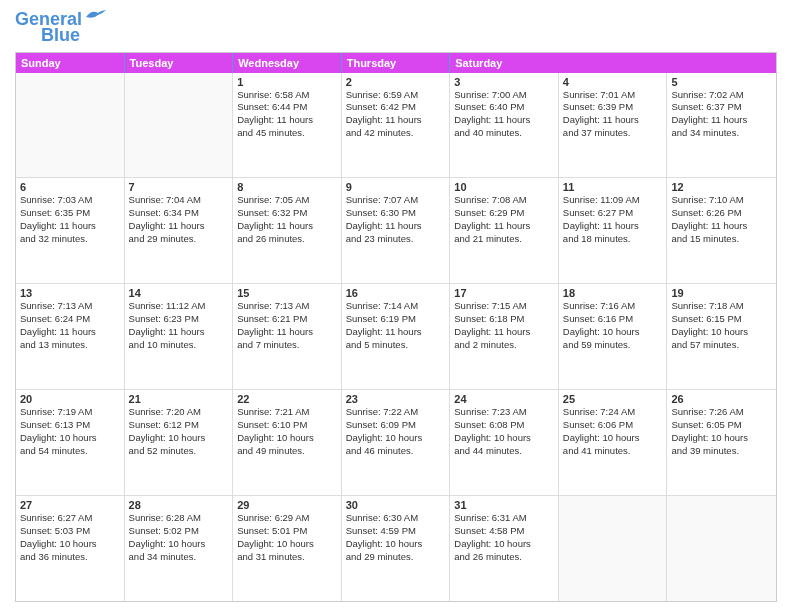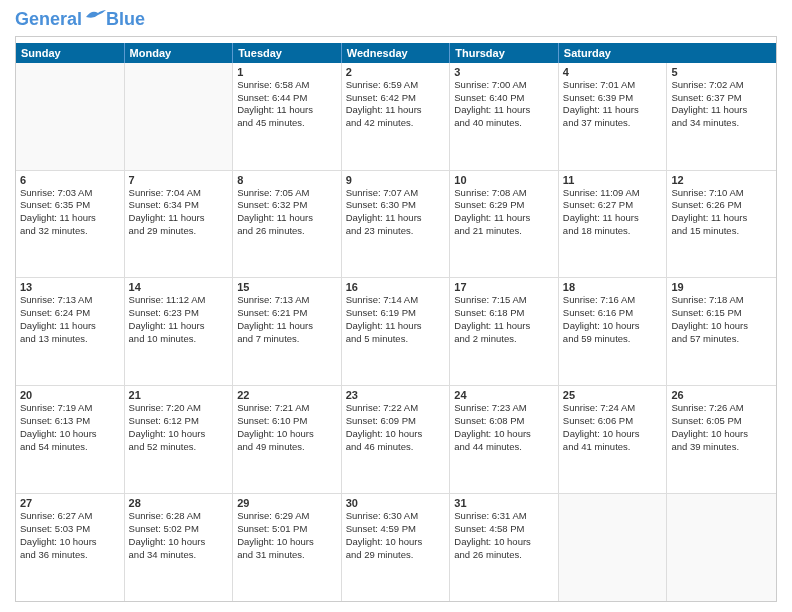--- a/index.html
+++ b/index.html
@@ -18,22 +18,22 @@
       flex-direction: column;
     }
     .header {
       display: flex;
       justify-content: space-between;
       align-items: flex-start;
       margin-bottom: 6px;
     }
     .logo {
       display: flex;
-      flex-direction: row;
-      align-items: flex-end;
+      flex-direction: column;
+      align-items: center;
     }
     .logo-text {
       font-size: 18px;
       font-weight: bold;
       color: #333;
       line-height: 1.1;
     }
     .logo-text span { color: #4a90d9; }
     .title-block {
       text-align: right;
@@ -49,22 +49,21 @@
     }
     .calendar {
       flex: 1;
       display: flex;
       flex-direction: column;
       border: 1px solid #ccc;
     }
     .cal-header {
       display: grid;
       grid-template-columns: repeat(7, 1fr);
-      background: #0369a1;
-      margin-top: 6px;
+      background: #d946ef;
     }
     .cal-header-cell {
       color: #fff;
       font-size: 11px;
       font-weight: bold;
       padding: 4px 5px;
       border-right: 1px solid #5a9ad1;
     }
     .cal-header-cell:last-child { border-right: none; }
     .cal-body {
@@ -118,21 +117,20 @@
     </div>
     <div class="title-block">
       <div class="month-title"></div>
       <div class="location"></div>
     </div>
   </div>
 
   <div class="calendar">
     <div class="cal-header">
     <div class="cal-header-cell">Sunday</div>
-        <div class="cal-header-cell">Monday</div>
         <div class="cal-header-cell">Tuesday</div>
         <div class="cal-header-cell">Wednesday</div>
         <div class="cal-header-cell">Thursday</div>
         <div class="cal-header-cell">Saturday</div>
       </div>
     <div class="cal-body">
     <div class="cal-row">
           <div class="cal-cell empty"></div>
           <div class="cal-cell empty"></div>
           <div class="cal-cell">

